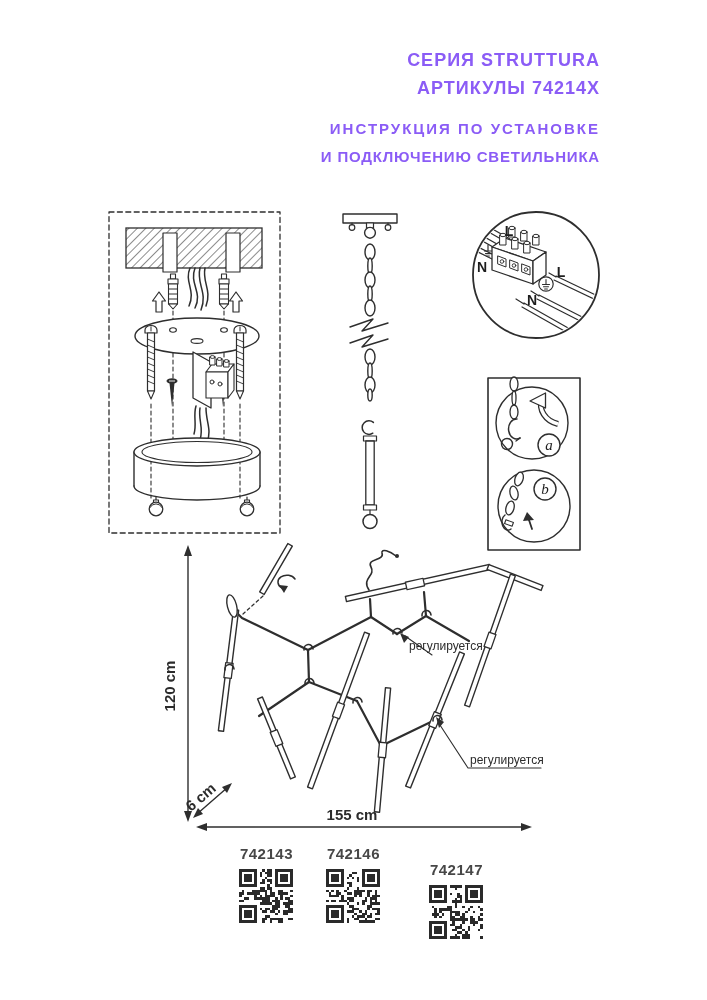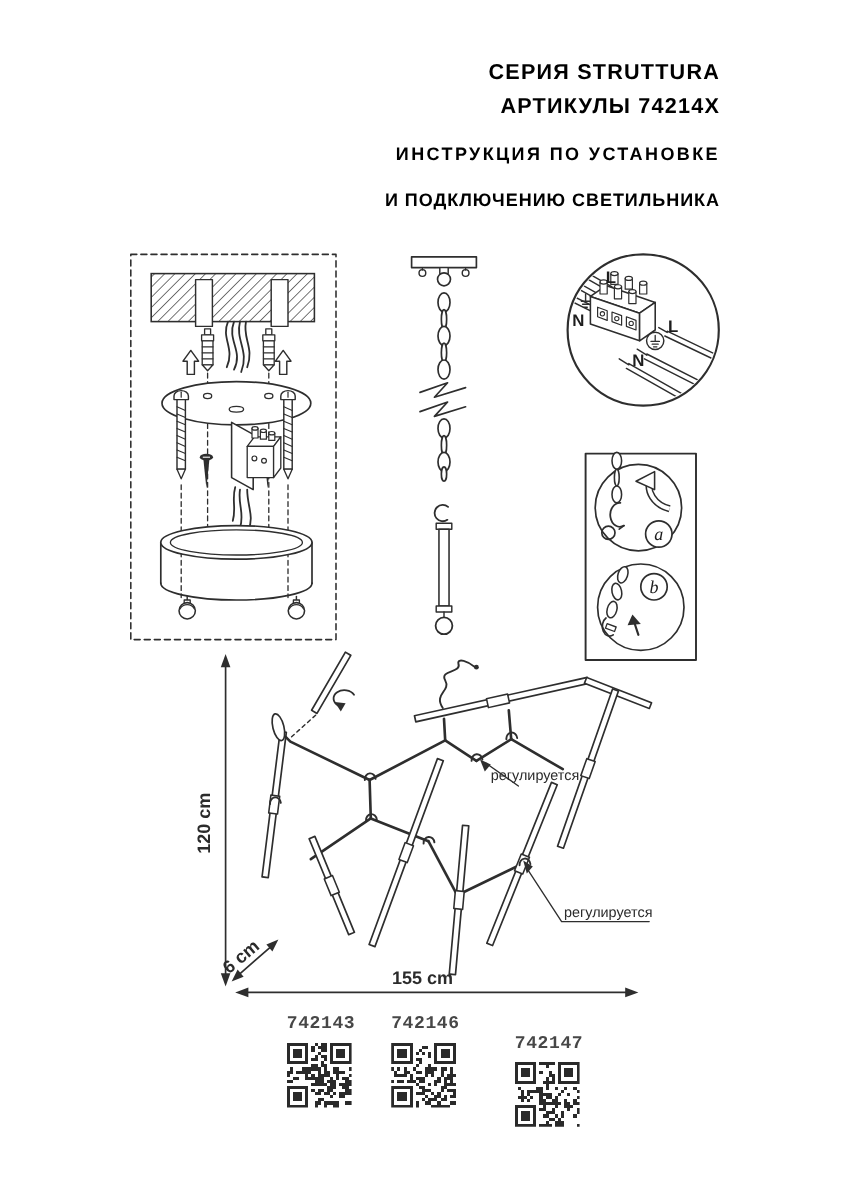--- a/index.html
+++ b/index.html
@@ -1,44 +1,44 @@
 <!DOCTYPE html>
 <html><head>
 <meta charset="utf-8">
 <style>
   html,body{margin:0;padding:0;background:#e8e8e8;}
   .page{position:relative;width:707px;height:1000px;background:#fff;margin:0 auto;
         font-family:"Liberation Sans",sans-serif;overflow:hidden;}
-  .header{position:absolute;top:46px;right:107px;text-align:right;color:#000000;}
+  .header{position:absolute;top:46px;right:107px;text-align:right;color:#8b5cf6;}
   .hdr-series{font-size:18px;font-weight:bold;letter-spacing:1px;line-height:28px;white-space:nowrap;}
   .hdr-instr{margin-top:15px;font-size:15px;font-weight:bold;letter-spacing:2px;line-height:24px;white-space:nowrap;}
   svg.art{position:absolute;left:0;top:0;}
   svg.art *{vector-effect:none;}
   .ln{stroke:#2e2e2e;fill:none;stroke-linecap:round;stroke-linejoin:round;}
   .wf{stroke:#2e2e2e;fill:#fff;stroke-linecap:round;stroke-linejoin:round;}
   .ink{fill:#2e2e2e;stroke:none;}
   .lbl{font:bold 14px "Liberation Sans",sans-serif;fill:#1d1d1d;}
   .dim{font:bold 15px "Liberation Sans",sans-serif;fill:#2b2b2b;}
   .callout{font:12px "Liberation Sans",sans-serif;fill:#2b2b2b;}
   .badge{font:italic 15px "Liberation Serif",serif;fill:#1d1d1d;}
   .qr-row{position:absolute;left:239px;top:845px;display:flex;gap:33px;}
-  .qr{width:54px;text-align:right;font-family:Liberation Mono, monospace;}
+  .qr{width:54px;text-align:right;}
   .qr-label{font-size:15px;font-weight:bold;letter-spacing:0.5px;color:#474747;margin:0 0 7px 0;white-space:nowrap;}
   .qr svg{width:54px;height:54px;display:block;shape-rendering:crispEdges;}
 </style>
 </head>
 <body>
 
 <div class="page">
 
   <header class="header">
     <div class="hdr-series">СЕРИЯ STRUTTURA</div>
     <div class="hdr-series">АРТИКУЛЫ 74214X</div>
     <div class="hdr-instr">ИНСТРУКЦИЯ ПО УСТАНОВКЕ</div>
-    <div class="hdr-instr l2" style="margin-top:15px;letter-spacing:0.8px">И ПОДКЛЮЧЕНИЮ СВЕТИЛЬНИКА</div>
+    <div class="hdr-instr l2" style="margin-top:4px;letter-spacing:0.8px">И ПОДКЛЮЧЕНИЮ СВЕТИЛЬНИКА</div>
   </header>
 
   <svg class="art" width="707" height="840" viewBox="0 0 707 840">
     <defs>
       <pattern id="hatch" width="6" height="6" patternUnits="userSpaceOnUse" patternTransform="rotate(45)">
         <rect width="6" height="6" fill="#fff"></rect>
         <line x1="0" y1="0" x2="0" y2="6" stroke="#2e2e2e" stroke-width="1.1"></line>
       </pattern>
       <clipPath id="wd">
           <circle cx="536" cy="275" r="61.5"></circle>

